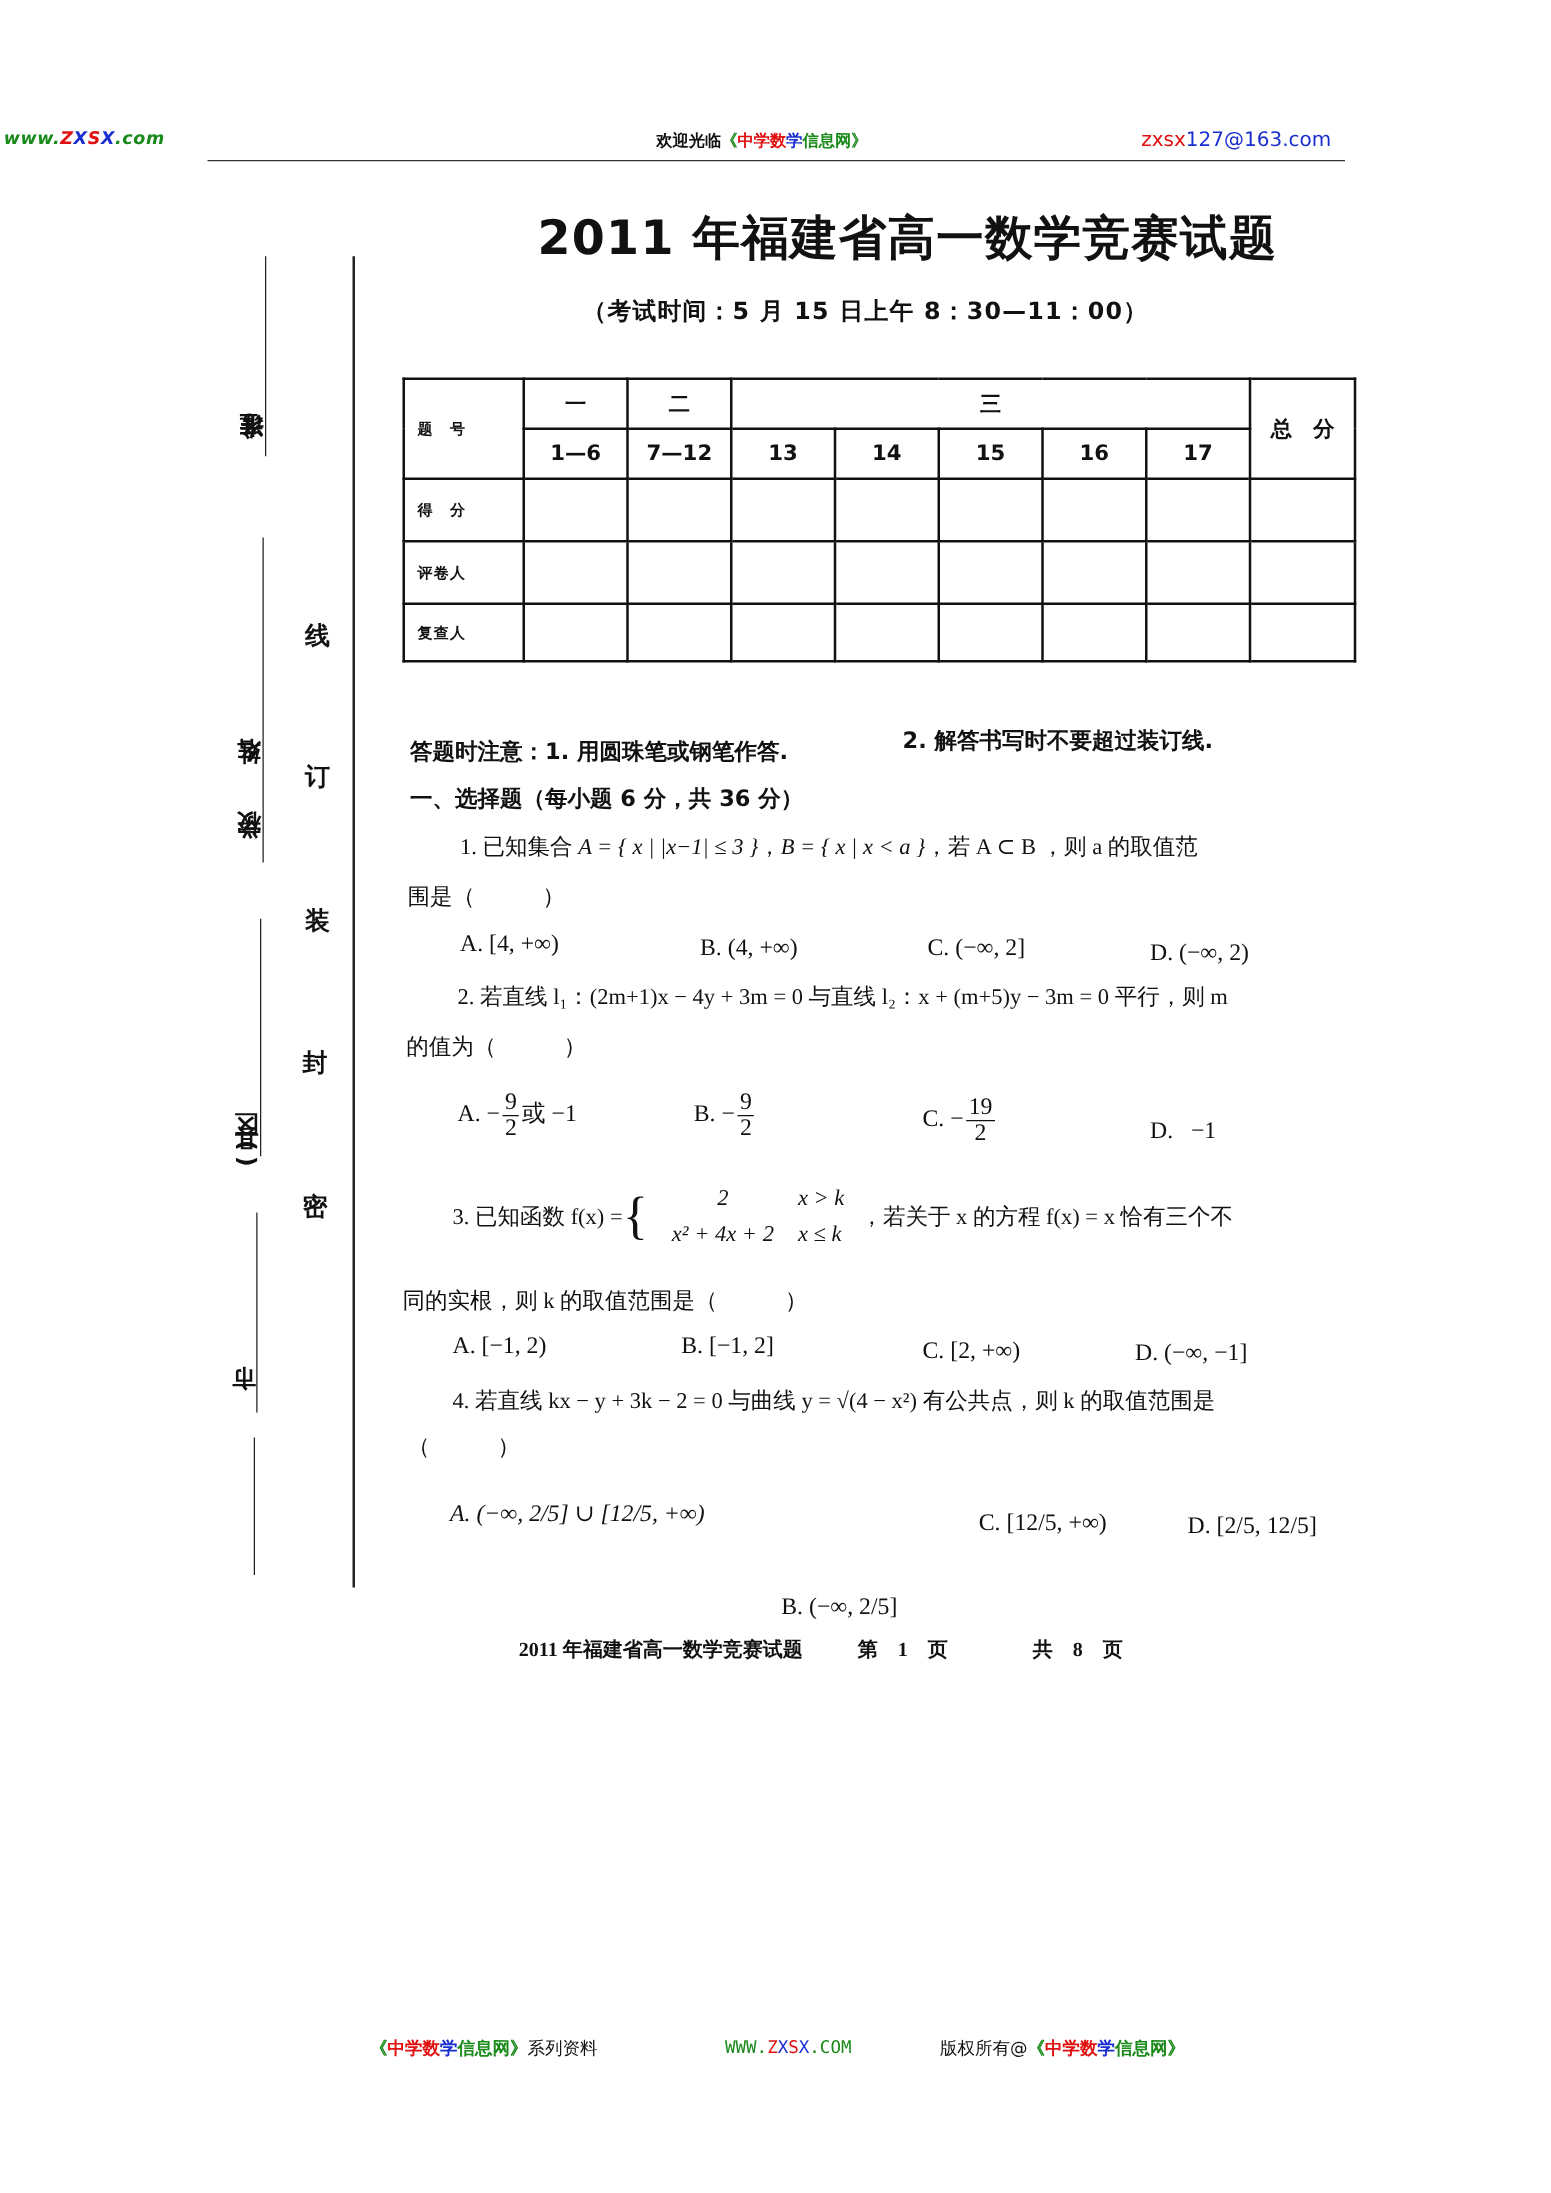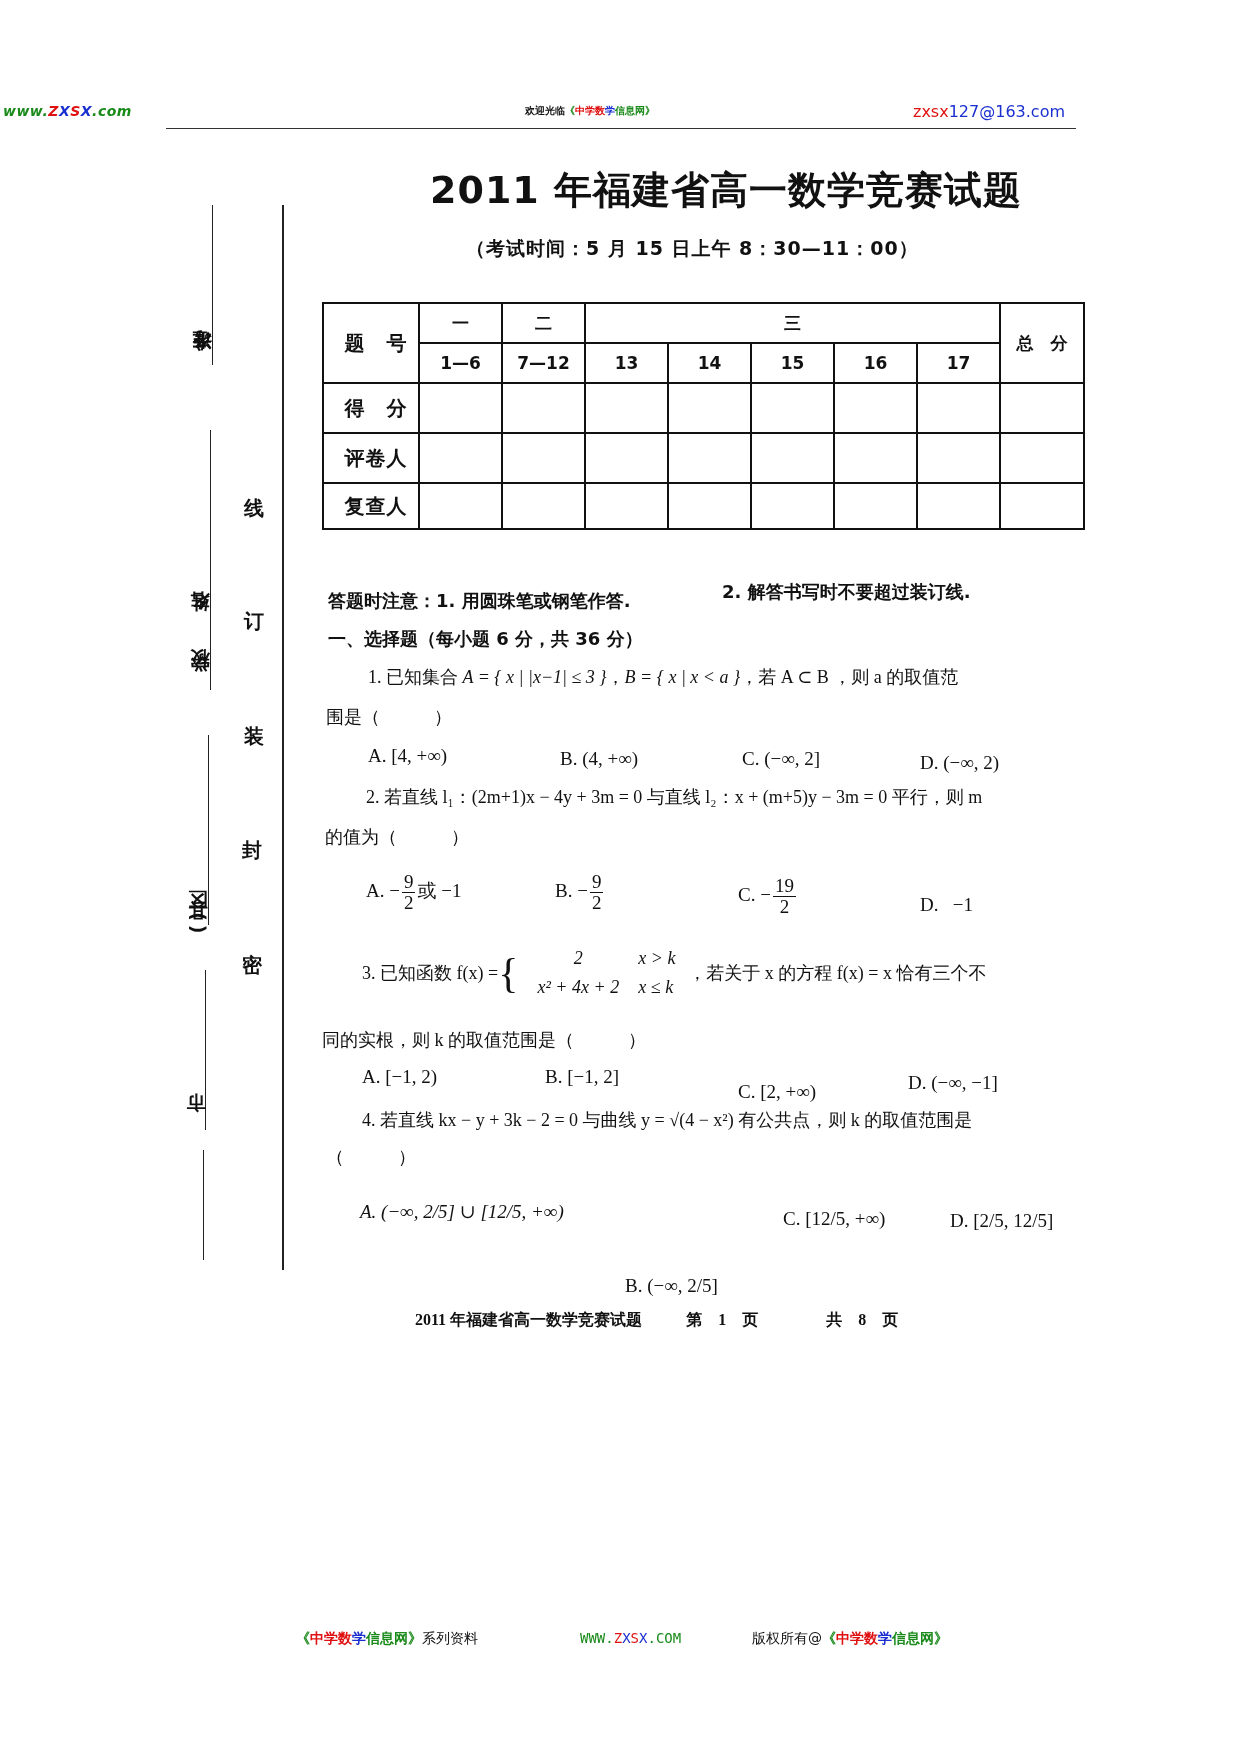--- a/index.html
+++ b/index.html
@@ -5,32 +5,32 @@
   html, body { margin:0; padding:0; background:#ffffff; }
   body { width:1241px; height:1754px; position:relative; overflow:hidden;
          font-family:"DejaVu Serif","Liberation Serif",serif; color:#111; }
   .abs { position:absolute; }
   .sans { font-family:"DejaVu Sans","Liberation Sans",sans-serif; }
   .mono { font-family:"DejaVu Sans Mono","Liberation Mono",monospace; }
   .serif { font-family:"Liberation Serif","DejaVu Serif",serif; }
 
   
   .site-logo { left:3px; top:103px; font-size:14px; font-weight:bold; font-style:italic; letter-spacing:0.5px; }
-  .welcome { left:525px; top:104px; font-size:10px; font-weight:bold; }
+  .welcome { left:525px; top:104px; font-size:13px; font-weight:bold; }
   .email { left:913px; top:102px; font-size:16px; }
   .top-rule { left:166px; top:128px; width:910px; height:1px; background:#333; }
 
   
   .title { left:430px; top:165px; font-size:38px; font-weight:bold; letter-spacing:1px; }
   .subtitle { left:466px; top:236px; font-size:19px; font-weight:bold; letter-spacing:1px; }
 
   
   table.score { position:absolute; left:322px; top:302px; border-collapse:collapse; }
   table.score td { border:2px solid #111; text-align:center; font-weight:bold; font-size:17px; padding:0; }
-  table.score td.rowhdr { width:84px; text-align:center; padding-left:10px; font-size:20px; letter-spacing:1px;border-radius:32px; }
+  table.score td.rowhdr { width:84px; text-align:left; padding-left:10px; font-size:12px; letter-spacing:1px;border-radius:32px; }
   .c { width:81px; }
   .tot { width:82px;margin-top:28px; }
 
   
   .note { left:328px; top:589px; font-size:18px; font-weight:bold; }
   .note2 { left:722px; top:580px; font-size:18px; font-weight:bold; }
   .section { left:328px; top:627px; font-size:18px; font-weight:bold; }
 
   .q { font-size:18px; white-space:nowrap; }
   .opt { font-size:19px; white-space:nowrap; }
@@ -174,21 +174,21 @@
     <span style="text-align:center">2</span>
       <span>x &gt; k</span>
     <span style="text-align:center">x² + 4x + 2</span>
       <span>x ≤ k</span>
   </span>
   <span>，若关于 x 的方程 f(x) = x 恰有三个不</span>
 </div>
 <div class="abs q serif" style="left:322px; top:1028px;">同的实根，则 k 的取值范围是（　　　）</div>
 <div class="abs opt serif" style="left:362px; top:1066px;">A. [−1, 2)</div>
 <div class="abs opt serif" style="left:545px; top:1066px;">B. [−1, 2]</div>
-<div class="abs opt serif" style="left:738px; top:1070px;margin-top:11px;">C. [2, +∞)</div>
+<div class="abs opt serif" style="left:738px; top:1070px;">C. [2, +∞)</div>
 <div class="abs opt serif" style="left:908px; top:1072px;">D. (−∞, −1]</div>
 
 <div class="abs q serif" style="left:362px; top:1108px;">
   <span>4.</span> <span>若直线 kx − y + 3k − 2 = 0 与曲线 y = √(4 − x²) 有公共点，则 k 的取值范围是</span>
 </div>
 <div class="abs q serif" style="left:326px; top:1145px;">（　　　）</div>
 <div class="abs opt serif" style="left:360px; top:1200px;font-style:italic;">
   <span>A.</span> <span>(−∞, 2/5] ∪ [12/5, +∞)</span>
 </div>
 <div class="abs opt serif" style="left:625px; top:1263px;margin-top:12px;">

